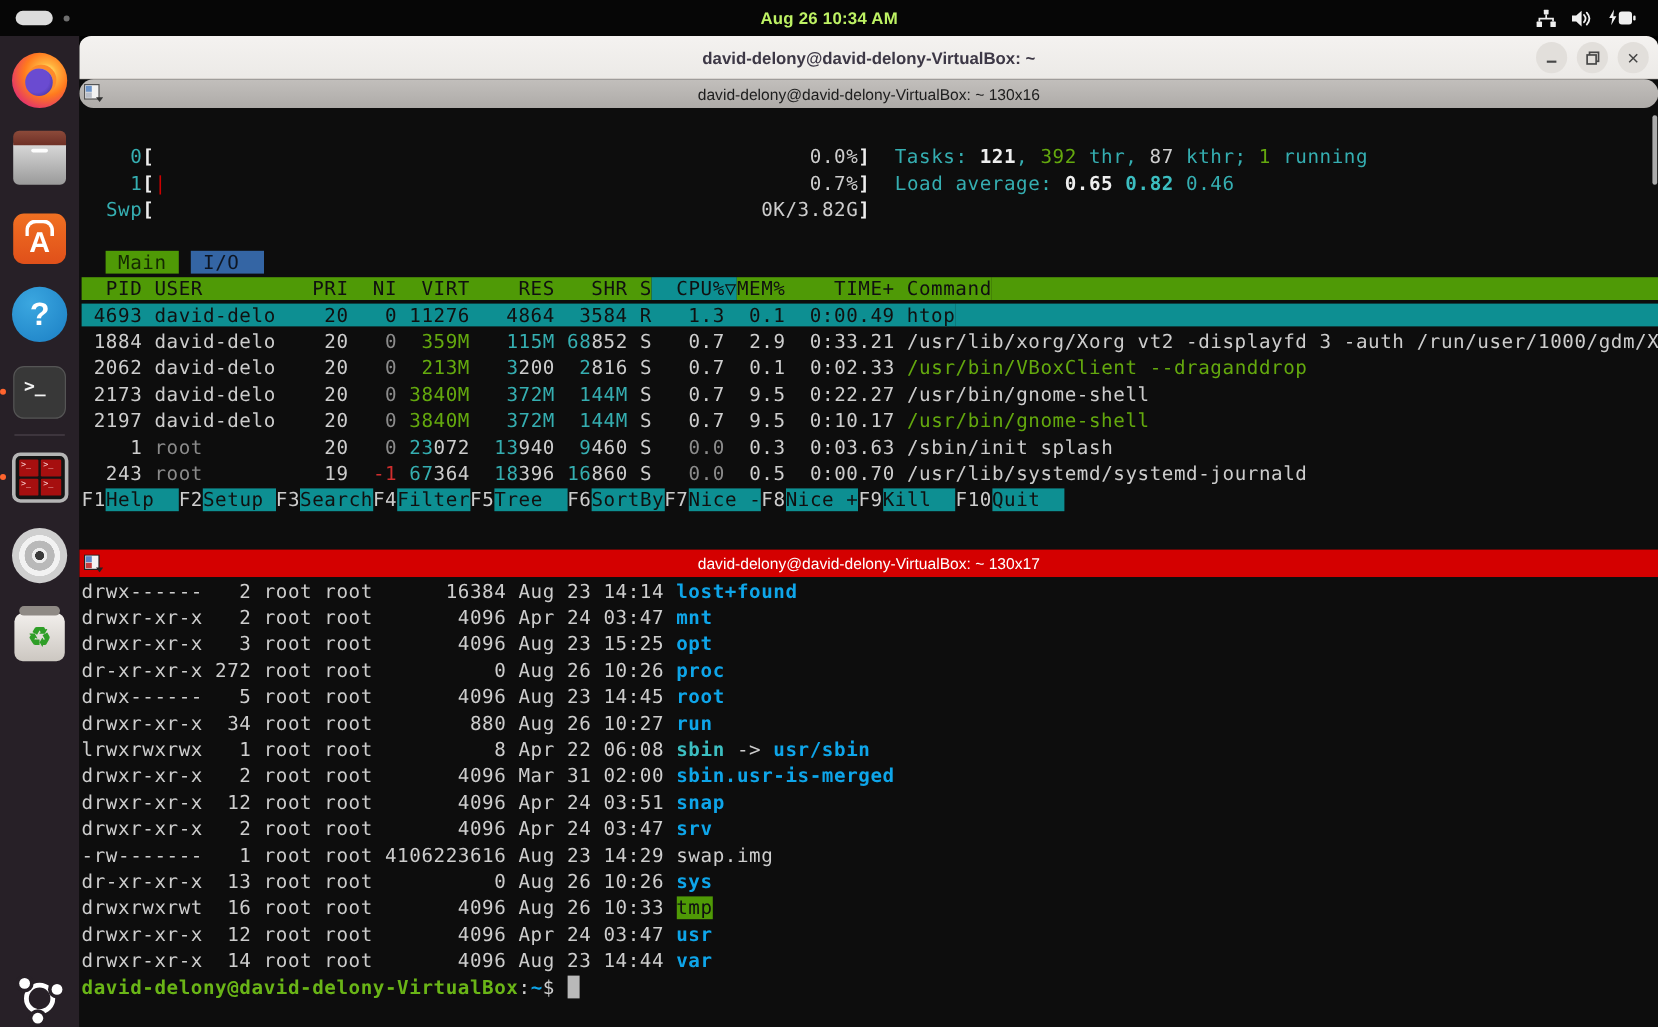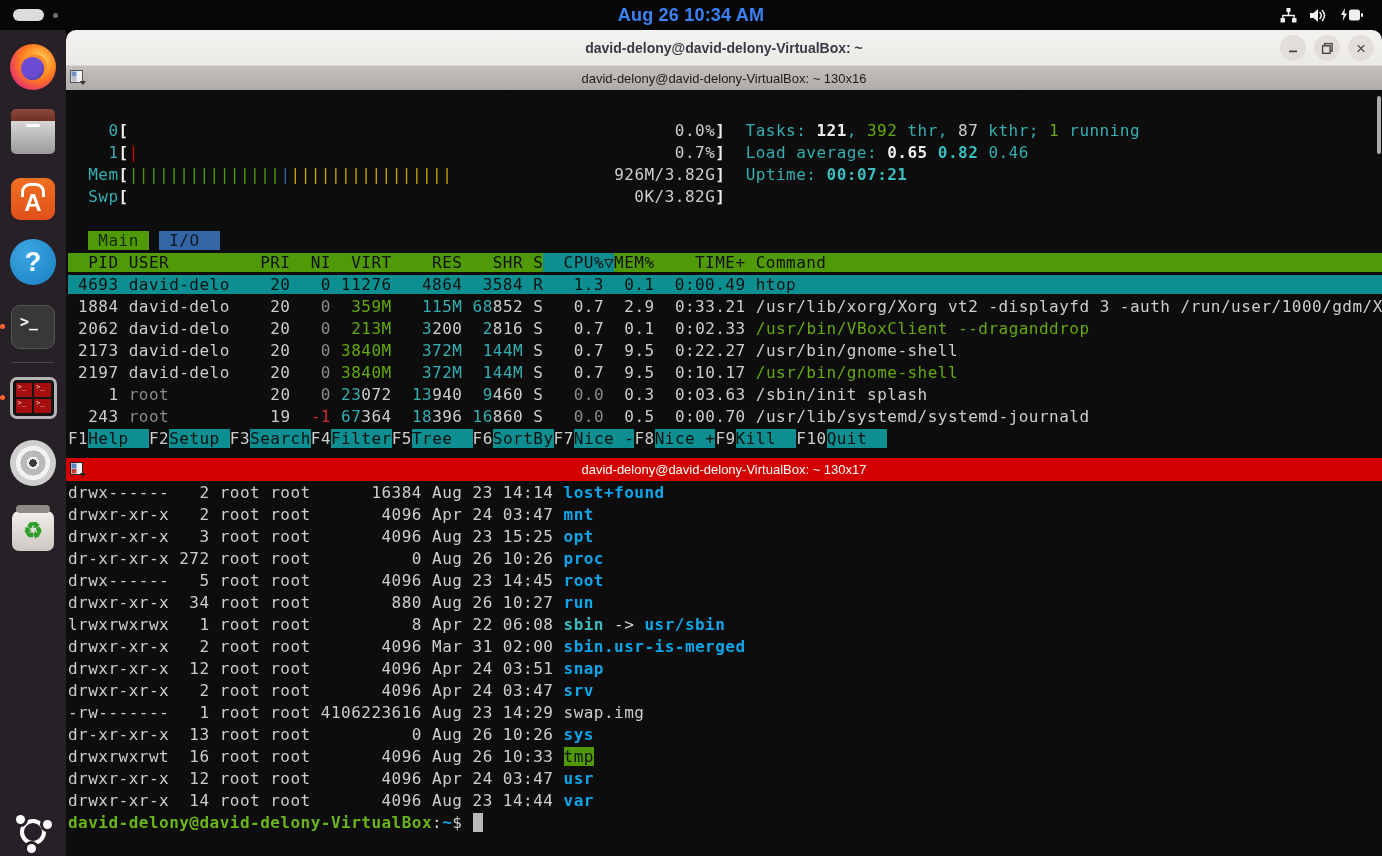--- a/index.html
+++ b/index.html
@@ -5,21 +5,21 @@
   * { margin:0; padding:0; box-sizing:border-box; }
   html,body { width:1382px; height:856px; background:#000; overflow:hidden; }
   body { font-family:"Liberation Sans", sans-serif; position:relative; }
 
   
   .top-panel { position:absolute; left:0; top:0; width:1382px; height:30px; background:#060606;
     display:flex; align-items:center; justify-content:center; z-index:5; }
   .ws-indicator { position:absolute; left:13px; top:9px; display:flex; align-items:center; gap:9px; }
   .ws-pill { width:31px; height:12px; border-radius:7px; background:#dcdcdc; }
   .ws-dot { width:5px; height:5px; border-radius:50%; background:#6f6f6f; }
-  .clock { color:#3b82f6; font-size:18px; font-weight:bold; letter-spacing:.2px; }
+  .clock { color:#bef264; font-size:14px; font-weight:bold; letter-spacing:.2px; }
   .status-icons { position:absolute; right:18px; top:0; height:30px; display:flex; align-items:center; gap:13px; }
   .status-icons svg { display:block; }
 
   
   .dock { position:absolute; left:0; top:30px; width:66px; height:826px; background:#272027;
     display:flex; flex-direction:column; align-items:center; padding-top:13px; gap:17px; z-index:4; }
   .dock-item { width:48px; height:48px; position:relative; display:flex; align-items:center; justify-content:center; flex:none; }
   .dock-item.running::before { content:""; position:absolute; left:-9px; top:21px; width:5px; height:5px;
     border-radius:50%; background:#ff642e; }
   .dock-sep { width:42px; height:1px; background:#4d454c; margin:-6px 0; flex:none; }
@@ -63,21 +63,21 @@
   .window { position:absolute; left:66px; top:30px; width:1316px; height:826px; border-radius:10px 10px 0 0; overflow:hidden; background:#0d0d0d; }
   .titlebar { position:absolute; left:0; top:0; width:100%; height:36px; background:linear-gradient(#f4f2f0,#eceae7);
     border-bottom:1px solid #d8d4d0; display:flex; align-items:center; justify-content:center; }
   .titlebar .title { font-size:14px; font-weight:bold; color:#3d3846; }
   .win-controls { position:absolute; right:8px; top:5px; display:flex; gap:8px; }
   .win-btn { width:26px; height:26px; border-radius:50%; background:#e2dfdb; display:flex; align-items:center; justify-content:center; color:#444; }
   .win-btn svg { display:block; }
   .win-btn.close { font-size:17px; line-height:1; }
 
   .pane-title { position:absolute; left:0; width:100%; height:24px; display:flex; align-items:center; justify-content:center; }
-  .pane-title.gray { top:36px; background:linear-gradient(#c2bfbc,#aeaba8); color:#1d1d1d; }
+  .pane-title.gray { top:36px; background:linear-gradient(#c2bfbc,#aeaba8); color:#1d1d1d;border-radius:12px; }
   .pane-title.red  { top:428px; height:23px; background:#d40000; color:#ffffff;align-items:center; }
   .pane-title .ptext { font-size:13px; }
   .pane-icon { position:absolute; left:4px; top:4px; }
 
   
   .term { position:absolute; left:0; width:100%; background:#0d0d0d; overflow:hidden;
     font-family:"DejaVu Sans Mono", monospace; font-size:16px; letter-spacing:0.48px; color:#cdcdcd; }
   #term1 { top:60px; height:368px; padding:8px 0 0 2px; }
   #term2 { top:451px; height:375px; padding:1px 0 0 2px; }
   .line { height:22px; line-height:22px; white-space:pre; }
@@ -212,21 +212,20 @@
           <rect x="1.5" y="7" width="5" height="4.5" fill="#b9bec8"></rect>
           <polygon points="10,11 16,11 13,15" fill="#333"></polygon>
         </svg>
     </span>
     <span class="ptext">david-delony@david-delony-VirtualBox: ~ 130x16</span>
   </div>
   <div class="term" id="term1">
       <div class="line"></div>
       <div class="line"><span>    </span><span class="c">0</span><span class="w">[</span><span>                                                      </span><span>0.0%</span><span class="w">]</span><span>  </span><span class="c">Tasks: </span><span class="w">121</span><span class="c">, </span><span class="g">392</span><span class="c"> thr, </span><span>87</span><span class="c"> kthr; </span><span class="g">1</span><span class="c"> running</span></div>
       <div class="line"><span>    </span><span class="c">1</span><span class="w">[</span><span class="pr">|</span><span>                                                     </span><span>0.7%</span><span class="w">]</span><span>  </span><span class="c">Load average: </span><span class="w">0.65 </span><span class="C">0.82 </span><span class="c">0.46</span></div>
-      <div class="line"><span>  </span><span class="c">Mem</span><span class="w">[</span><span class="pg">|||||||||||||||</span><span class="pb">|</span><span class="py">||||||||||||||||</span><span>                </span><span>926M/3.82G</span><span class="w">]</span><span>  </span><span class="c">Uptime: </span><span class="C">00:07:21</span></div>
       <div class="line"><span>  </span><span class="c">Swp</span><span class="w">[</span><span>                                                  </span><span>0K/3.82G</span><span class="w">]</span></div>
       <div class="line"></div>
       <div class="line"><span>  </span><span class="TM"> Main </span><span> </span><span class="TI"> I/O  </span></div>
       <div class="line"><span class="H">  PID USER         PRI  NI  VIRT    RES   SHR S</span><span class="S">  CPU%▽</span><span class="H">MEM%    TIME+ Command</span><span class="H">                                                       </span></div>
       <div class="line"><span class="L"> 4693 david-delo    20   0 11276   4864  3584 R   1.3  0.1  0:00.49 htop</span><span class="L">                                                          </span></div>
       <div class="line"><span> 1884 david-delo    20 </span><span class="m">  0</span><span> </span><span class="g"> 359M</span><span>  </span><span class="c"> 115M</span><span> </span><span class="c">68</span><span>852</span><span> S </span><span>  0.7 </span><span> 2.9 </span><span> 0:33.21 </span><span>/usr/lib/xorg/Xorg vt2 -displayfd 3 -auth /run/user/1000/gdm/Xa</span></div>
       <div class="line"><span> 2062 david-delo    20 </span><span class="m">  0</span><span> </span><span class="g"> 213M</span><span>  </span><span> </span><span class="c">3</span><span>200</span><span>  </span><span class="c">2</span><span>816</span><span> S </span><span>  0.7 </span><span> 0.1 </span><span> 0:02.33 </span><span class="g">/usr/bin/VBoxClient --draganddrop</span></div>
       <div class="line"><span> 2173 david-delo    20 </span><span class="m">  0</span><span> </span><span class="g">3840M</span><span>  </span><span class="c"> 372M</span><span> </span><span class="c"> 144M</span><span> S </span><span>  0.7 </span><span> 9.5 </span><span> 0:22.27 </span><span>/usr/bin/gnome-shell</span></div>
       <div class="line"><span> 2197 david-delo    20 </span><span class="m">  0</span><span> </span><span class="g">3840M</span><span>  </span><span class="c"> 372M</span><span> </span><span class="c"> 144M</span><span> S </span><span>  0.7 </span><span> 9.5 </span><span> 0:10.17 </span><span class="g">/usr/bin/gnome-shell</span></div>
       <div class="line"><span>    1 </span><span class="m">root      </span><span>    20 </span><span class="m">  0</span><span> </span><span class="c">23</span><span>072</span><span>  </span><span class="c">13</span><span>940</span><span>  </span><span class="c">9</span><span>460</span><span> S </span><span class="m">  0.0 </span><span> 0.3 </span><span> 0:03.63 </span><span>/sbin/init splash</span></div>

